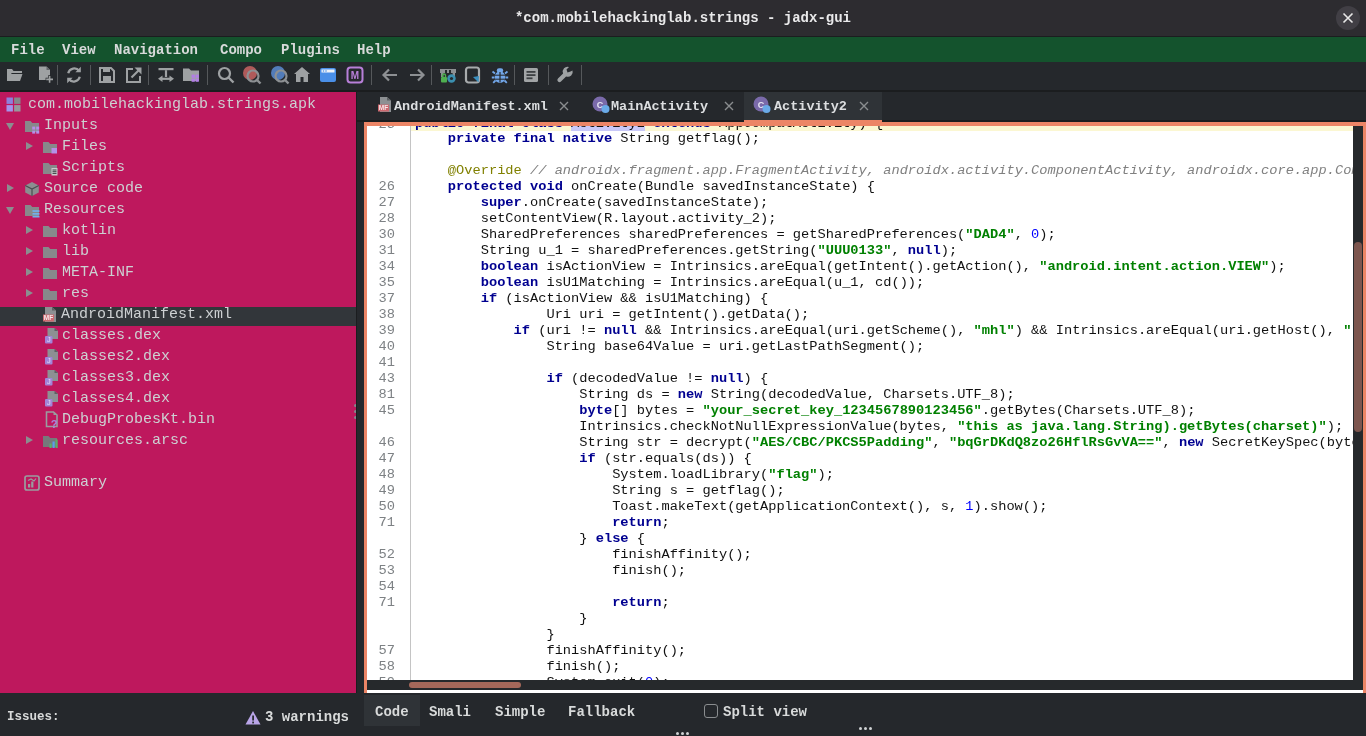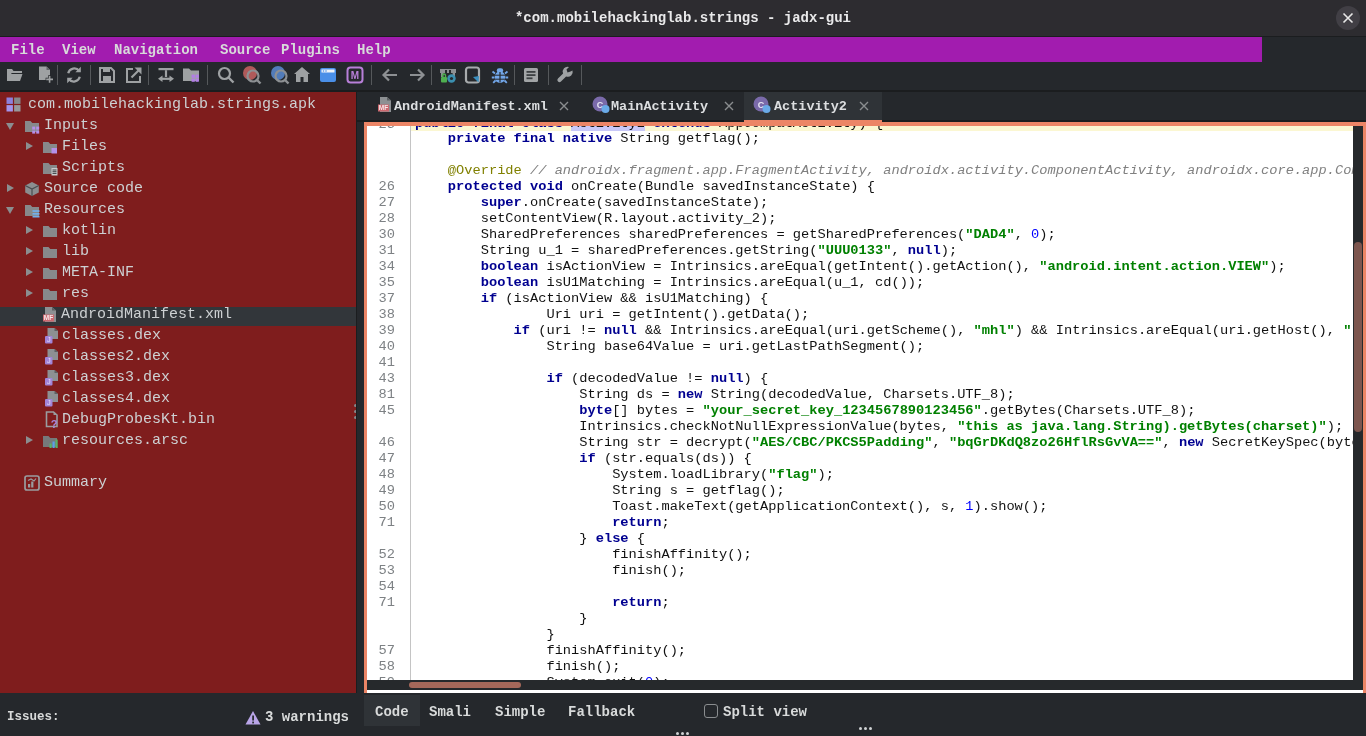--- a/index.html
+++ b/index.html
@@ -6,28 +6,28 @@
   font-family:"Liberation Mono",monospace;}
 .abs{position:absolute;}
 #win{position:absolute;left:0;top:0;width:1366px;height:736px;}
 
 #titlebar{left:0;top:0;width:1366px;height:36px;background:#2d2c30;}
 #titletext{left:0;top:0;width:1366px;height:36px;line-height:37px;text-align:center;
   color:#e9e9ea;font-size:14px;font-weight:bold;}
 #closebtn{left:1336px;top:6px;width:24px;height:24px;border-radius:12px;background:#413f45;}
 #line1{left:0;top:36px;width:1366px;height:1px;background:#1b1d1f;}
 
-#menubar{left:0;top:37px;width:1262px;height:25px;background:#a21caf;}
+#menubar{left:0;top:37px;width:1366px;height:25px;background:#14532d;}
 .menuitem{position:absolute;top:0;height:25px;line-height:26px;color:#d8dada;font-size:14px;font-weight:bold;}
 
 #toolbar{left:0;top:62px;width:1366px;height:28px;background:#25282c;}
 .tsep{position:absolute;top:3px;width:1px;height:20px;background:#55585b;}
 #line2{left:0;top:90px;width:1366px;height:2px;background:#1b1d1f;}
 
-#treepanel{left:0;top:92px;width:356px;height:608px;background:#7f1d1d;}
+#treepanel{left:0;top:92px;width:356px;height:608px;background:#be185d;}
 #vsplit{left:356px;top:92px;width:1px;height:609px;background:#1b1d1f;}
 #treesel{left:0;top:215px;width:356px;height:19px;background:#32363a;}
 .trow{position:absolute;left:0;width:356px;height:21px;color:#cdd0d2;font-size:15px;white-space:pre;}
 .trow i,.trow svg,.trow span{position:absolute;}
 .trow span{top:0;height:21px;line-height:22px;}
 .arr-r{width:0;height:0;border-left:7px solid #8b8e90;border-top:4.5px solid transparent;border-bottom:4.5px solid transparent;}
 .arr-d{width:0;height:0;border-top:7px solid #8b8e90;border-left:4.5px solid transparent;border-right:4.5px solid transparent;}
 
 #tabbar{left:357px;top:92px;width:1009px;height:28px;}
 #tabline{left:357px;top:120px;width:1009px;height:2px;background:#1b1d1f;}
@@ -67,21 +67,21 @@
   <div class="abs" id="closebtn">
     <svg width="24" height="24">
         <path d="M7.5 7.5 L16.5 16.5 M16.5 7.5 L7.5 16.5" stroke="#e8e8e8" stroke-width="1.6"></path>
       </svg>
   </div>
   <div class="abs" id="line1"></div>
   <div class="abs" id="menubar">
     <span class="menuitem" style="left:11px">File</span>
     <span class="menuitem" style="left:62px">View</span>
     <span class="menuitem" style="left:114px">Navigation</span>
-    <span class="menuitem" style="left:220px">Source</span>
+    <span class="menuitem" style="left:220px">Compo</span>
     <span class="menuitem" style="left:281px">Plugins</span>
     <span class="menuitem" style="left:357px">Help</span>
   </div>
   <div class="abs" id="toolbar">
     <svg class="abs" style="left:5px;top:3px" width="20" height="20">
         <path d="M2 4h5l1.5 2H17v2H6.5L4.5 16H2z" fill="#9ea1a3"></path>
         <path d="M5.5 9h12L15 16H3.5z" fill="#9ea1a3"></path>
       </svg>
     <svg class="abs" style="left:35px;top:3px" width="20" height="20">
         <path d="M4 1.5h7.5l3.5 3.5v10H4z" fill="#9ea1a3"></path>

